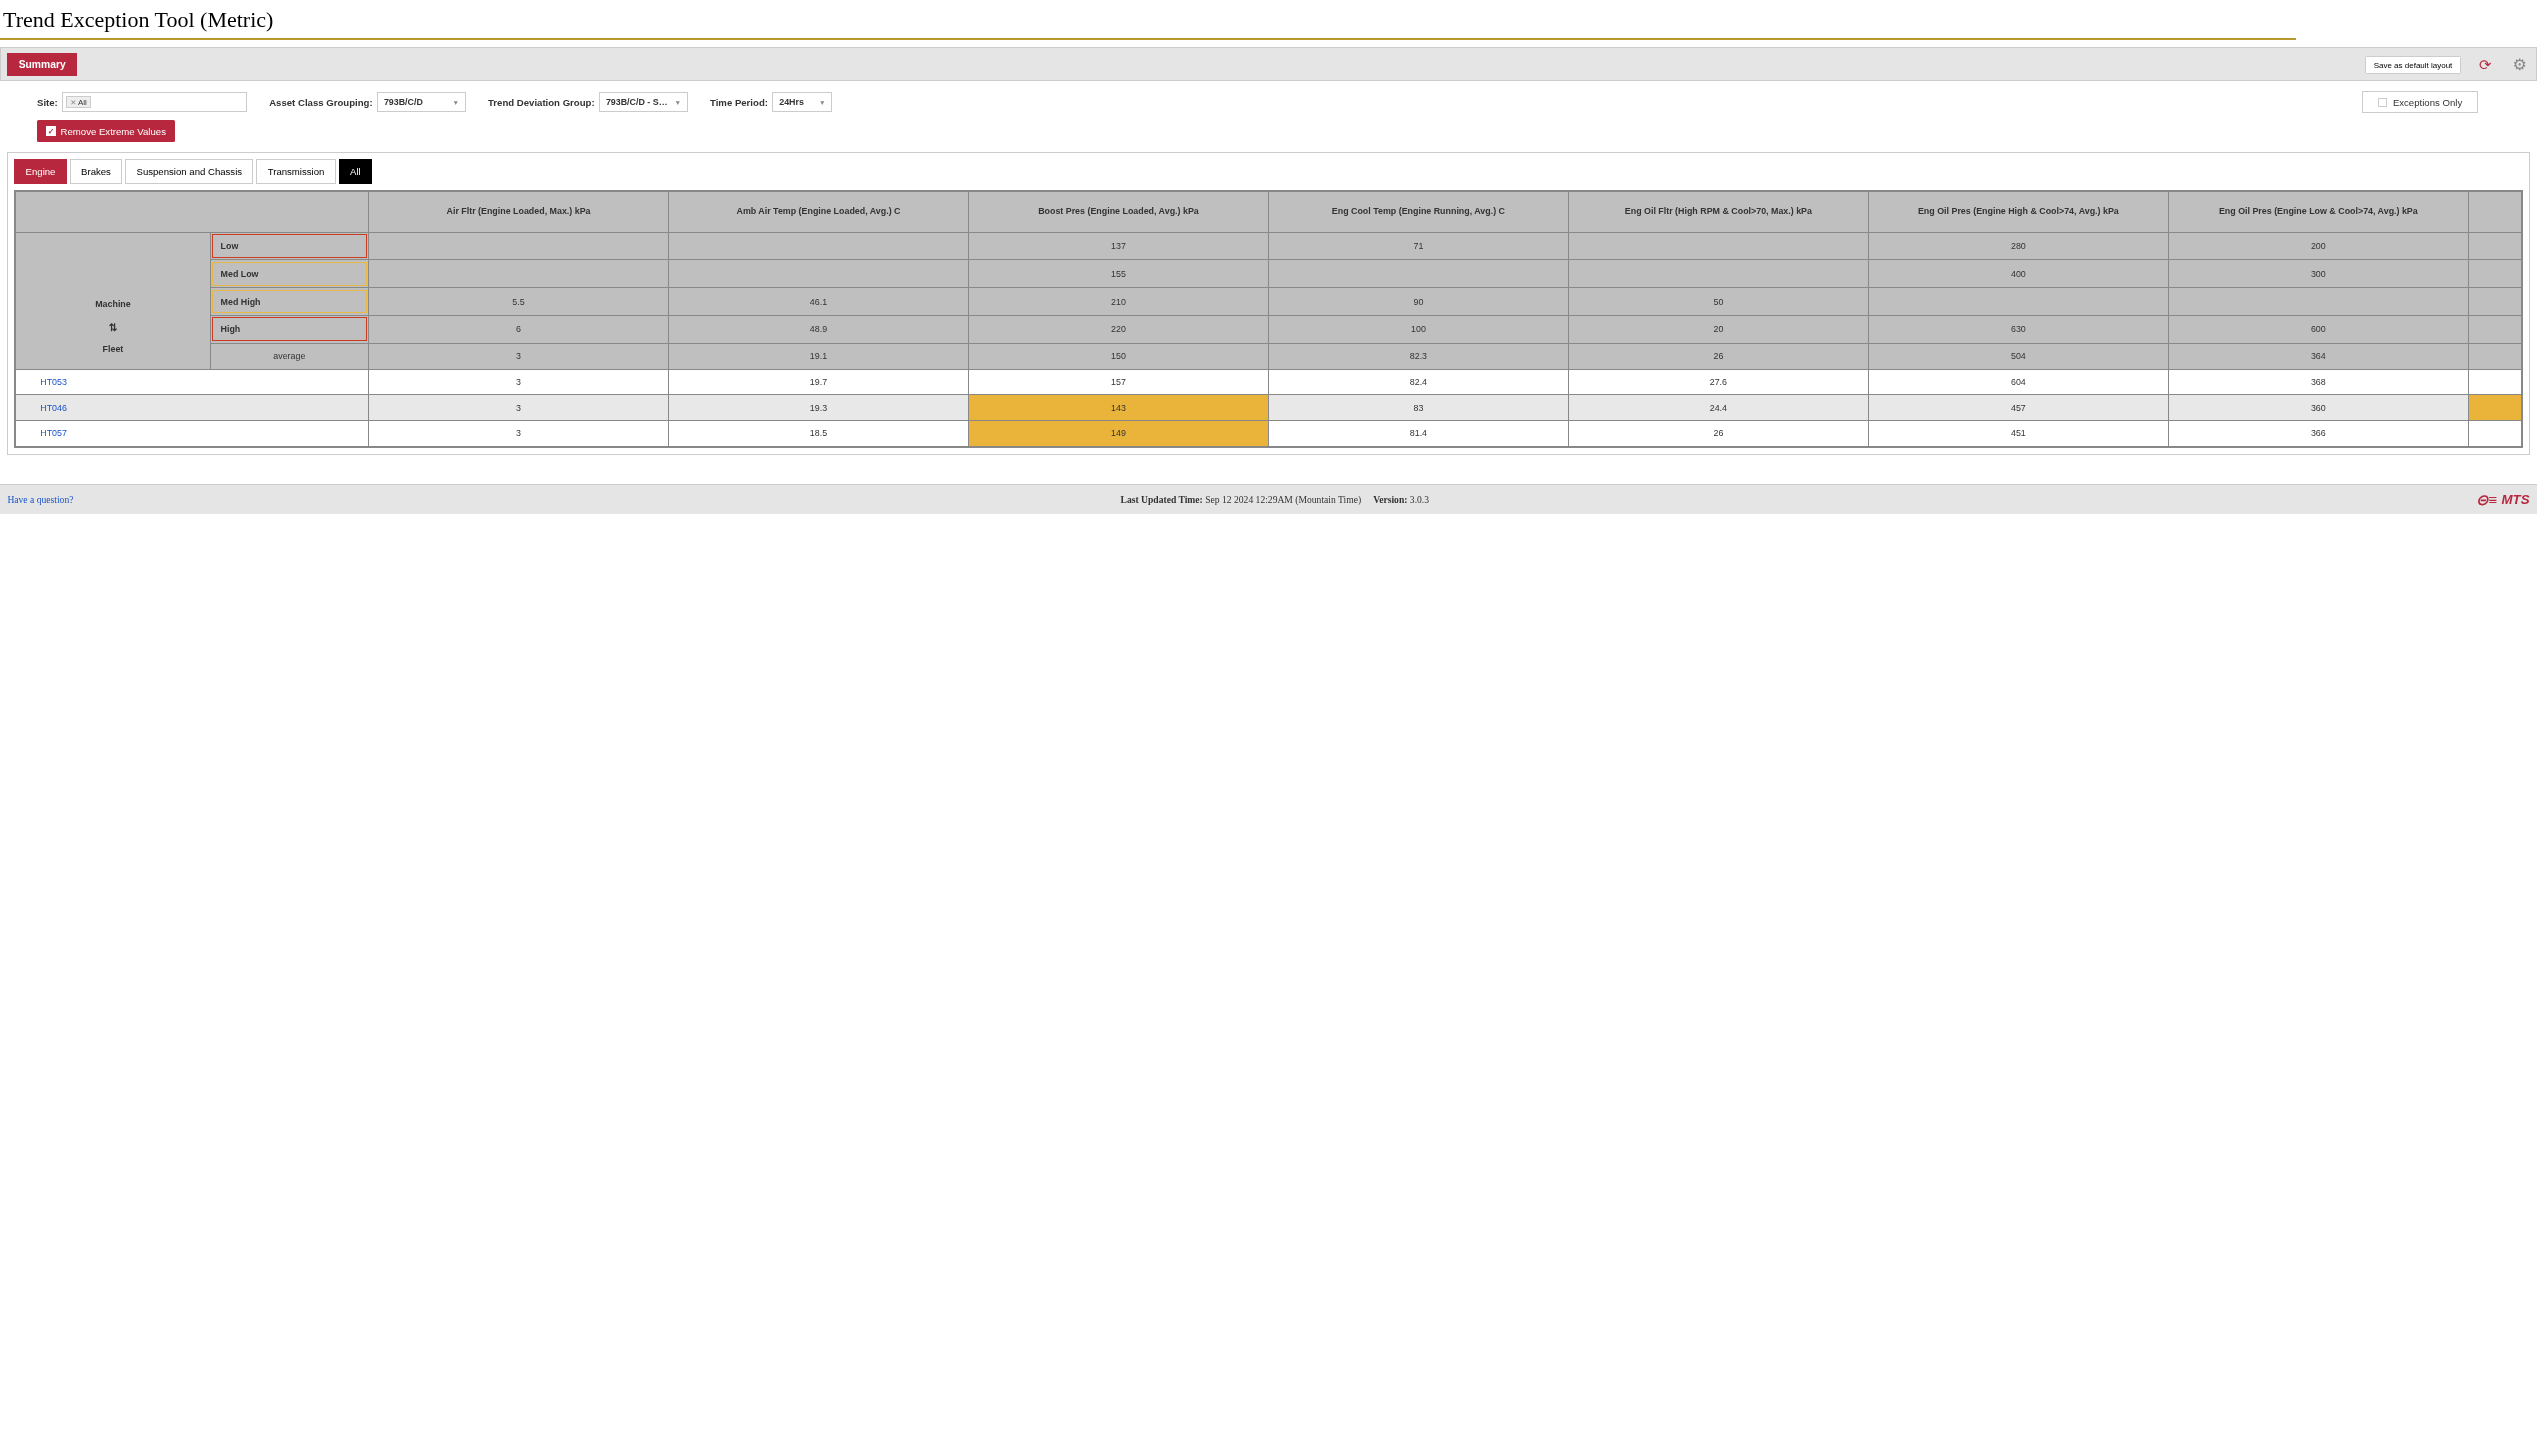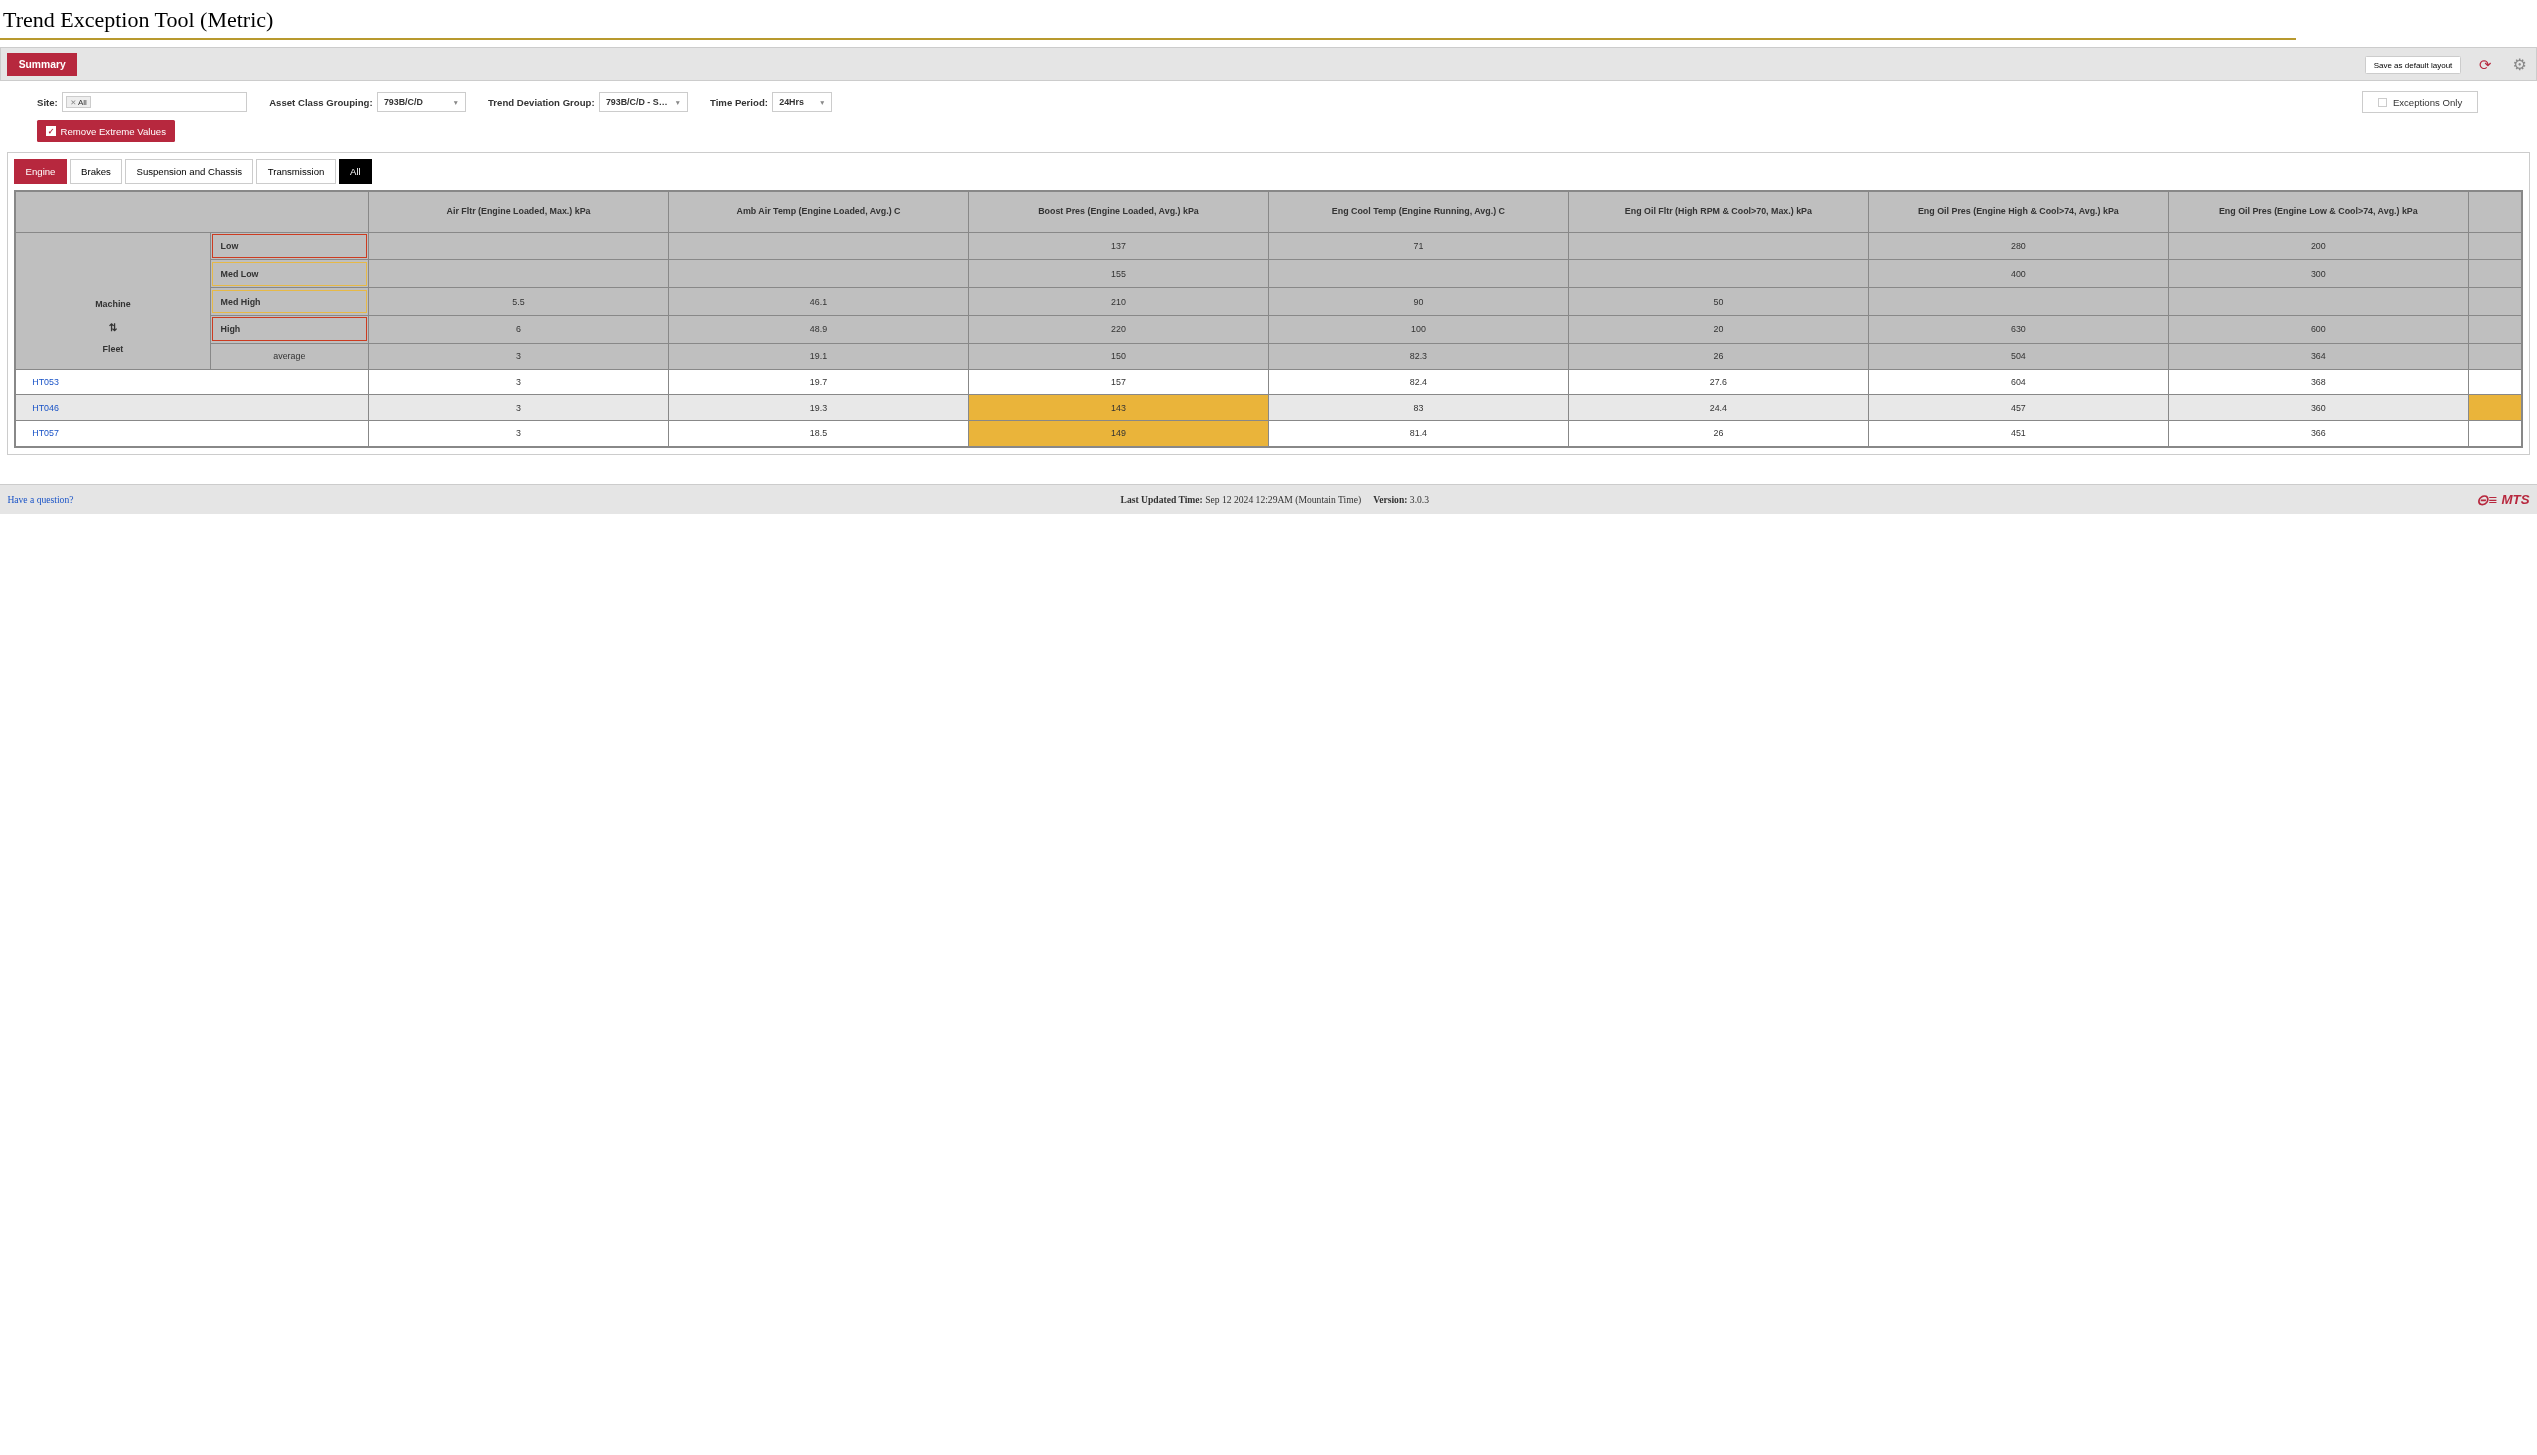--- a/index.html
+++ b/index.html
@@ -53,21 +53,21 @@
 .level-medhigh { border: 1.5px solid #e6b947; }
 .level-high { border: 1.5px solid #cc3b20; }
 .threshold-val { background: #bfbfbf; font-weight: normal; }
 .avg-row td { background: #bfbfbf; font-weight: normal; }
 .avg-label { font-weight: bold; }
 
 .machine-header { background: #bfbfbf; font-weight: bold; text-align: center; vertical-align: middle; }
 
 .data-row-even td { background: #fff; }
 .data-row-odd td { background: #e8e8e8; }
-.machine-link { color: #1953c7; text-align: left; padding-left: 16px; }
+.machine-link { color: #1953c7; text-align: left; padding-left: 24px; }
 .machine-link a { color: #1953c7; text-decoration: none; }
 .highlight { background: #eab43a !important; }
 
 .footer { background: #e5e5e5; border-top: 0.7px solid #ccc; padding: 5.9px 7.4px; display: flex; align-items: center; justify-content: space-between; margin-top: 29.5px; font-size: 9.6px; }
 .footer-left a { color: #1953c7; text-decoration: none; font-family: Georgia, serif; }
 .footer-center { font-family: Georgia, serif; }
 .footer-center b { font-weight: bold; }
 .footer-right { display: flex; align-items: center; gap: 4.4px; color: #b7283e; font-weight: bold; font-style: italic; font-size: 13.3px; }
 .mts-icon { color: #b7283e; font-size: 14.8px; }
 </style>

